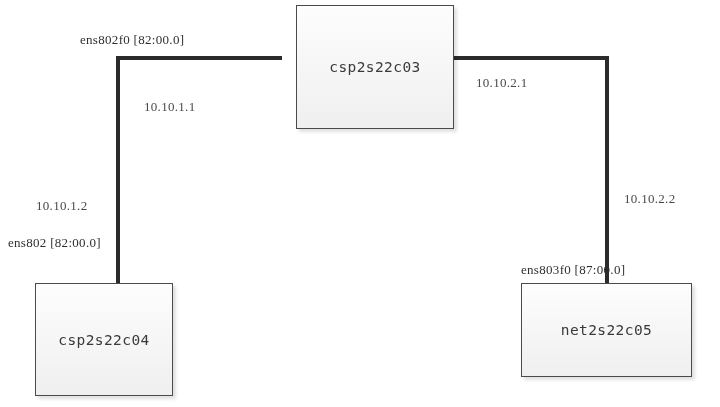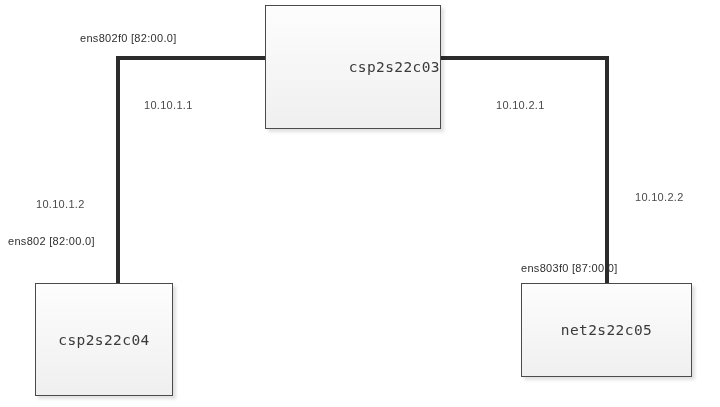--- a/index.html
+++ b/index.html
@@ -28,21 +28,21 @@
     justify-content: center;
   }
   .node-label {
     font-family: "DejaVu Sans Mono", "Liberation Mono", monospace;
     font-size: 14.5px;
     color: #3a3a3a;
     letter-spacing: 0.4px;
     white-space: nowrap;
   }
 
-  #node-csp2s22c03 { left: 265px; top: 5px;   width: 176px; height: 124px; justify-content: flex-end; }
+  #node-csp2s22c03 { left: 296px; top: 5px;   width: 158px; height: 124px; }
   #node-csp2s22c04 { left: 35px;  top: 283px; width: 138px; height: 113px; }
   #node-net2s22c05 { left: 521px; top: 283px; width: 171px; height: 94px; }
 
   
   .link-seg {
     position: absolute;
     background: #2b2b2b;
   }
   .link-seg.h { height: 4px; }
   .link-seg.v { width: 4px; }
@@ -50,36 +50,36 @@
   
   #link-left-horizontal { left: 116px; top: 56px;  width: 166px; }
   #link-left-vertical   { left: 116px; top: 56px;  height: 229px; }
   
   #link-right-horizontal { left: 441px; top: 56px; width: 168px; }
   #link-right-vertical   { left: 605px; top: 56px; height: 229px; }
 
   
   .diagram-text {
     position: absolute;
-    font-family: Liberation Sans, sans-serif;
-    font-size: 11px;
+    font-family: Liberation Serif, serif;
+    font-size: 13px;
     color: #2f2f2f;
     letter-spacing: 0.3px;
     white-space: nowrap;
   }
   .ip-text { color: #4a4a4a; }
 
   #label-iface-ens802f0  { left: 80px;  top: 32px; }
   #label-ip-10-10-1-1    { left: 144px; top: 75px; margin-top: 24px; }
   #label-iface-ens802f1  { left: 455px; top: 32px; }
-  #label-ip-10-10-2-1    { left: 496px; top: 75px; margin-top: 24px; }
+  #label-ip-10-10-2-1    { left: 476px; top: 75px; }
 
   #label-ip-10-10-1-2    { left: 12px;  top: 198px; margin-left: 24px; }
   #label-iface-ens802    { left: 8px;   top: 235px; }
-  #label-ip-10-10-2-2    { left: 624px; top: 191px; margin-left: 11px; }
+  #label-ip-10-10-2-2    { left: 624px; top: 191px; }
   #label-iface-ens803f0  { left: 521px; top: 235px; margin-top: 27px; }
 </style>
 </head>
 <body>
 
 <div id="diagram-canvas">
 
   <div class="link-seg h" id="link-left-horizontal"></div>
   <div class="link-seg v" id="link-left-vertical"></div>
 

